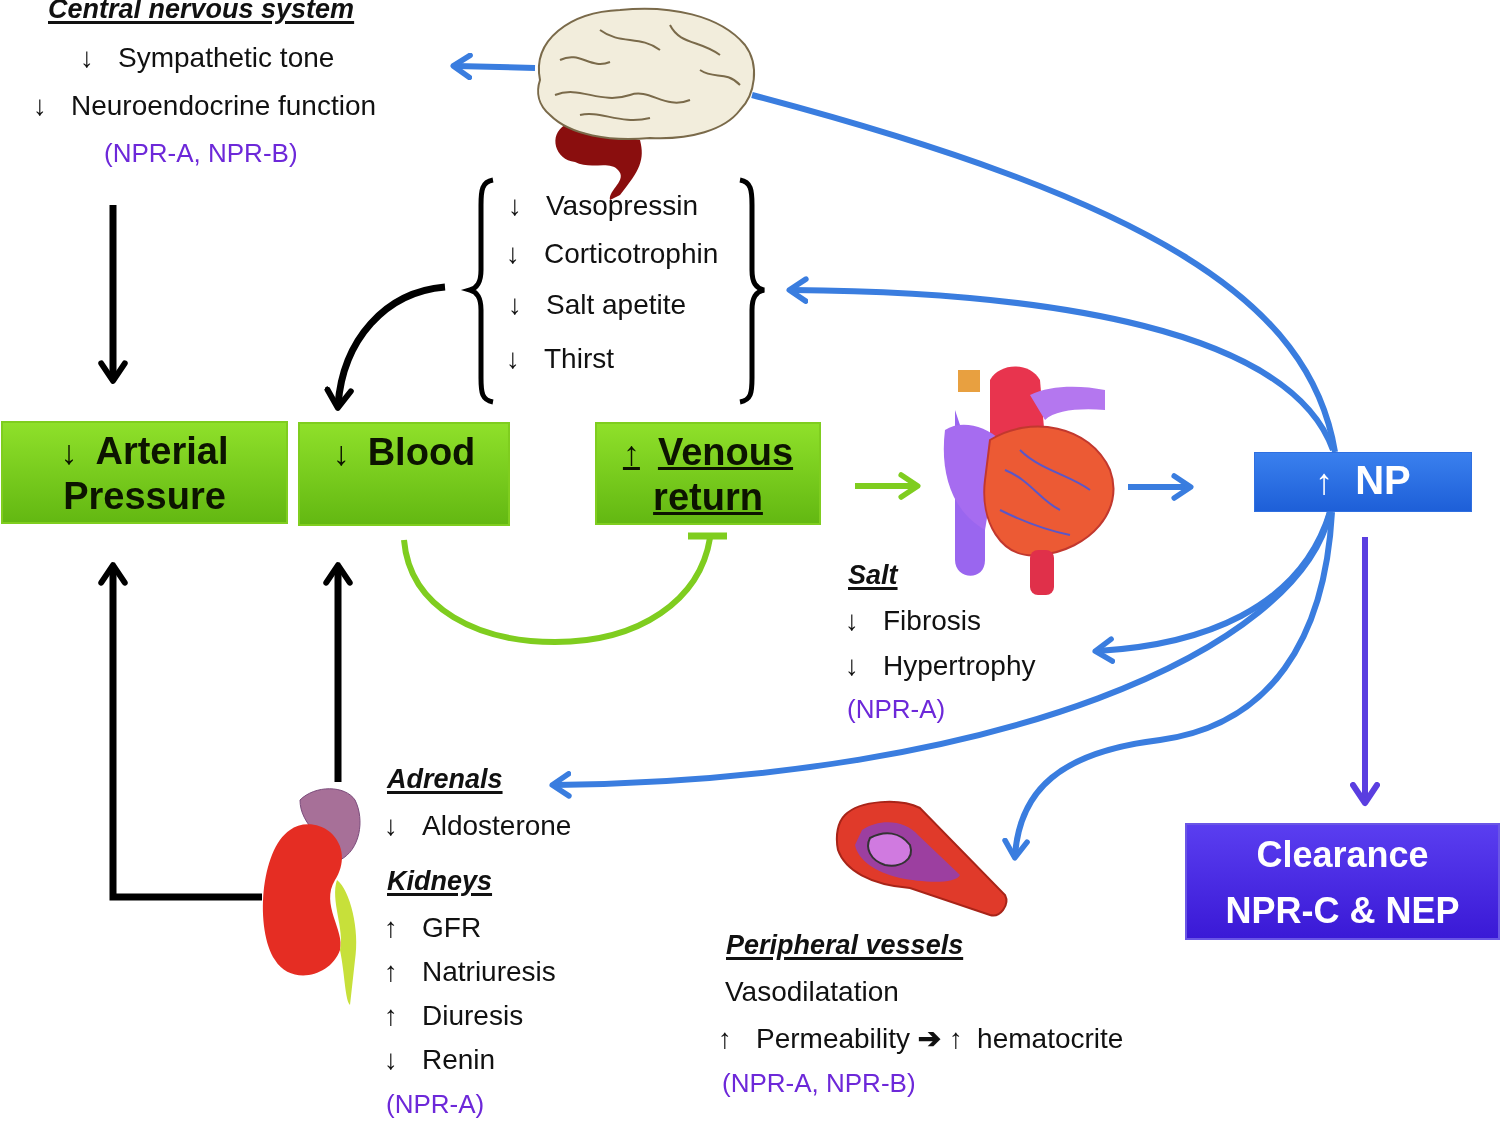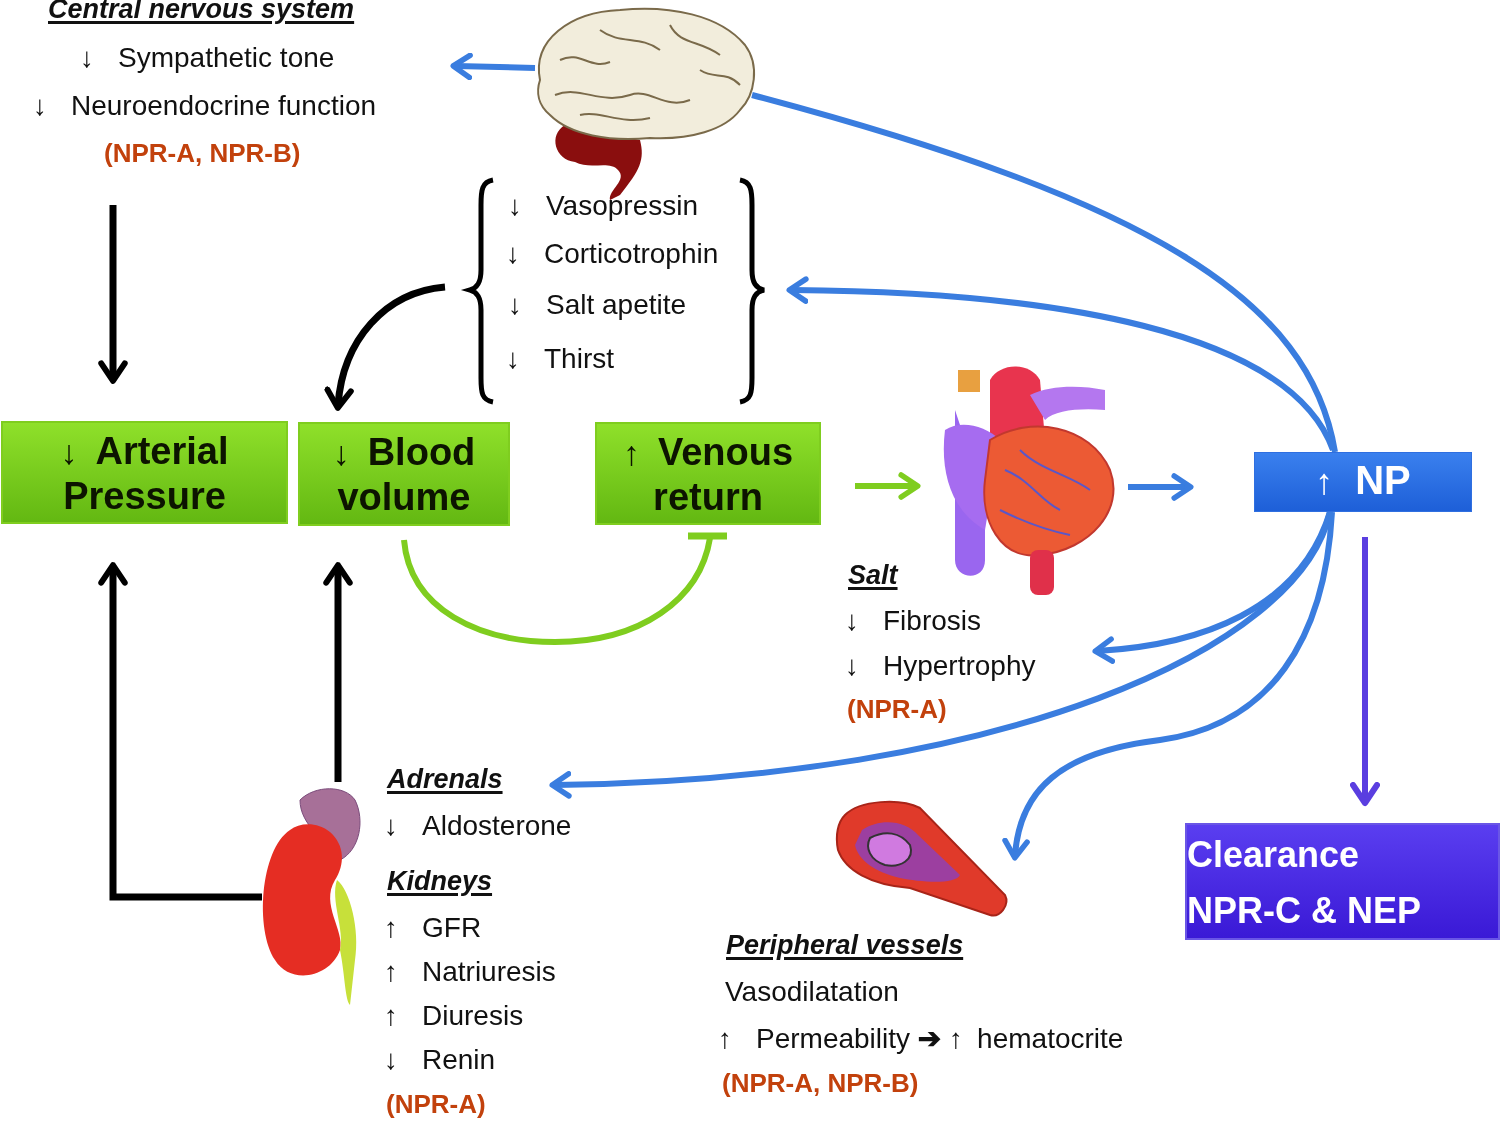--- a/index.html
+++ b/index.html
@@ -5,32 +5,32 @@
   html, body { margin: 0; padding: 0; background: #ffffff; }
   body { width: 1500px; height: 1121px; position: relative; overflow: hidden;
          font-family: "Liberation Sans", sans-serif; color: #111; }
   #stage { position: absolute; left: 0; top: 0; width: 1500px; height: 1121px; }
   svg.wires { position: absolute; left: 0; top: 0; width: 1500px; height: 1121px; }
   .abs { position: absolute; }
   .heading { font-weight: bold; font-style: italic; text-decoration: underline;
              text-decoration-thickness: 3px; text-underline-offset: 3px; font-size: 27px; color: #111; }
   .line { font-size: 28px; line-height: 44px; white-space: nowrap; }
   .arr { display: inline-block; width: 38px; font-size: 28px; }
-  .receptor { font-weight: bold; color: #c2410c; font-size: 26px; white-space: nowrap; }
+  .receptor { font-weight: normal; color: #6d28d9; font-size: 26px; white-space: nowrap; }
   .gbox { position: absolute; background: linear-gradient(#8fe02a, #63b812);
           border: 2px solid #7fcd1f; box-sizing: border-box; font-weight: bold;
           font-size: 38px; line-height: 44px; color: #0c1400; text-align: center; padding-top: 6px; }
   .gbox .barr { font-weight: normal; font-size: 34px; margin-right: 18px; }
   .np-box { position: absolute; left: 1222px; top: 452px; width: 218px; height: 60px;
             background: linear-gradient(#3a80ee, #1d5fd8); border: 1px solid #2f6fe0; box-sizing: border-box;
             color: #fff; font-weight: bold; font-size: 40px; text-align: center; line-height: 54px; margin-left: 32px; }
   .np-box .barr { font-weight: normal; font-size: 36px; margin-right: 22px; }
   .clear-box { position: absolute; left: 1185px; top: 823px; width: 315px; height: 117px;
                background: linear-gradient(#5a3ef0, #3a19d6); border: 2px solid #6a56e6; box-sizing: border-box;
-               color: #fff; font-weight: bold; font-size: 36px; line-height: 56px; padding-top: 2px; }
+               color: #fff; font-weight: bold; font-size: 36px; text-align: center; line-height: 56px; padding-top: 2px; }
 </style>
 </head>
 <body>
 
 <div id="stage">
 
   <svg class="wires" viewBox="0 0 1500 1121">
     <defs>
       <marker id="mk-black" viewBox="0 0 10 10" refX="6" refY="5" markerWidth="4.2" markerHeight="4.2" orient="auto-start-reverse">
         <path d="M1,1 L7,5 L1,9" fill="none" stroke="#000" stroke-width="2" stroke-linecap="round" stroke-linejoin="round"></path>
@@ -119,23 +119,22 @@
   <div class="abs line" style="left:506px; top:337px;">
     <span class="arr">↓</span><span>Thirst</span>
   </div>
 
   <div class="gbox" style="left:1px; top:421px; width:287px; height:103px;">
     <div><span class="barr">↓</span><span>Arterial</span></div>
     <div>Pressure</div>
   </div>
   <div class="gbox" style="left:298px; top:422px; width:212px; height:104px;">
     <div><span class="barr">↓</span><span>Blood</span></div>
-    <div>volume</div>
   </div>
-  <div class="gbox" style="left:595px; top:422px; width:226px; height:103px;">
+  <div class="gbox" style="left:595px; top:422px; width:226px; height:103px;text-decoration:underline;">
     <div><span class="barr">↑</span><span>Venous</span></div>
     <div>return</div>
   </div>
 
   <div class="np-box">
     <span class="barr">↑</span><span>NP</span>
   </div>
 
   <div class="clear-box">
     <div>Clearance</div>

